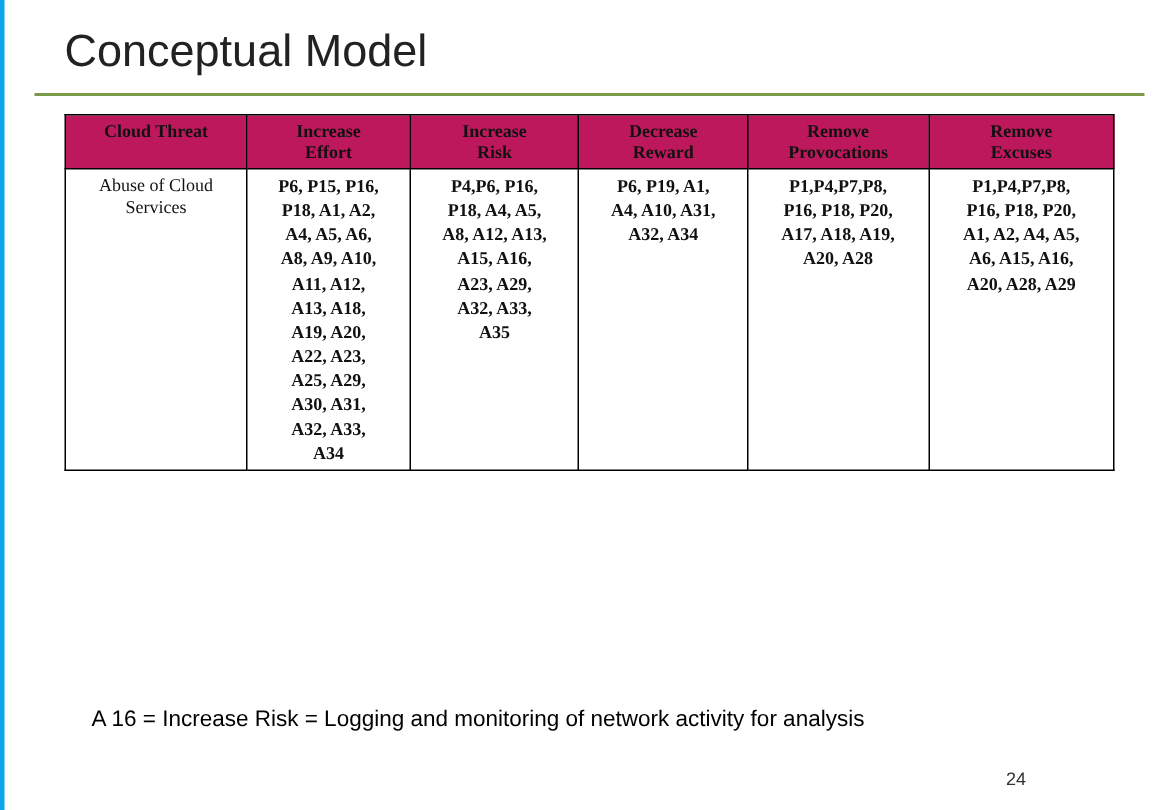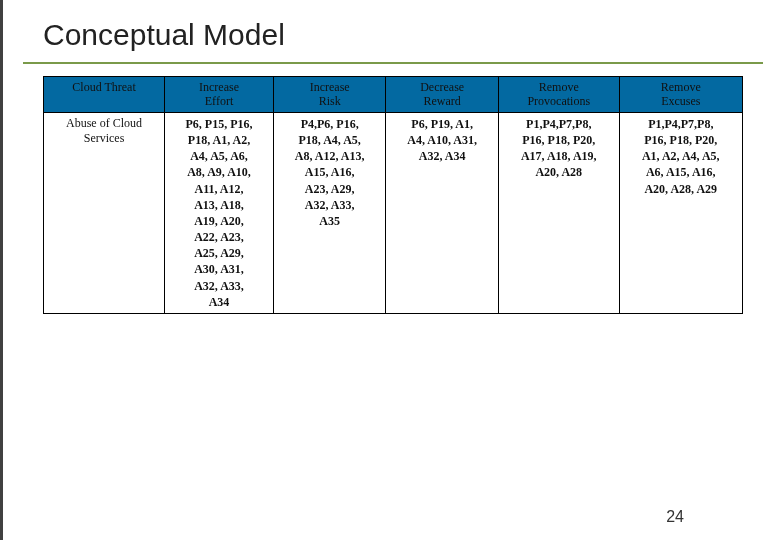--- a/index.html
+++ b/index.html
@@ -9,21 +9,21 @@
     background: #fff;
     width: 780px;
     height: 540px;
     position: relative;
     box-sizing: border-box;
   }
   .slide {
     position: absolute;
     top: 0; left: 0;
     width: 700px; height: 540px;
-    border-left: 3px solid #404040;
+    border-left: 3px solid #0ea5e9;
     box-sizing: border-box;
   }
   .title-wrap {
     padding: 18px 0 4px 40px;
   }
   .title {
     font-size: 30px;
     color: #222;
     margin: 0;
     font-weight: normal;
@@ -46,43 +46,43 @@
     color: #111;
   }
   table.model th, table.model td {
     border: 1px solid #000;
     padding: 3px 6px;
     vertical-align: top;
     text-align: center;
     font-weight: bold;
   }
   table.model th {
-    font-weight: normal;
-    background: #0369a1;
+    font-weight: bold;
+    background: #be185d;
     line-height: 1.2;
   }
   table.model td.rowlabel {
     text-align: center;
     font-weight: normal;
     white-space: nowrap;
   }
   table.model td .line { display: block; line-height: 1.35; }
   .example {
     position: absolute;
     left: 58px;
     bottom: 50px;
     font-size: 15px;
     color: #000;
     line-height: 1.35;
   }
   .pagenum {
     position: absolute;
     right: 16px;
     bottom: 14px;
-    font-size: 16px;
+    font-size: 12px;
     color: #333;
     margin-left: 21px;
   }
 </style>
 </head>
 <body>
 
 <div class="slide">
 
   <div class="title-wrap">
@@ -145,17 +145,18 @@
               <span class="line">A1, A2, A4, A5,</span>
               <span class="line">A6, A15, A16,</span>
               <span class="line">A20, A28, A29</span>
             </td>
         </tr>
       </tbody>
     </table>
   </div>
 
   <div class="example">
+    <div>A 16 = Increase Risk = Logging and monitoring of network activity for analysis</div>
   </div>
 
   <div class="pagenum">24</div>
 
 </div>
 
 </body></html>

